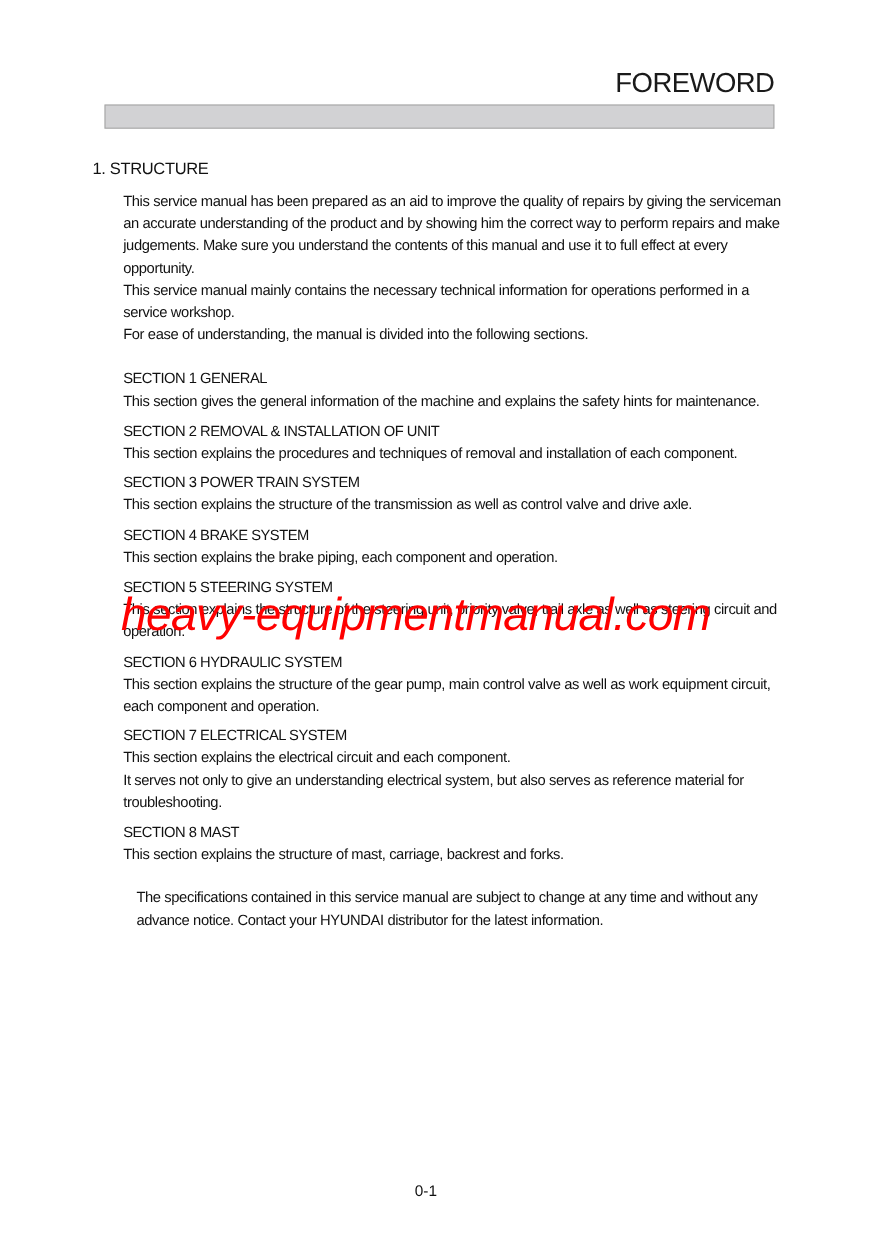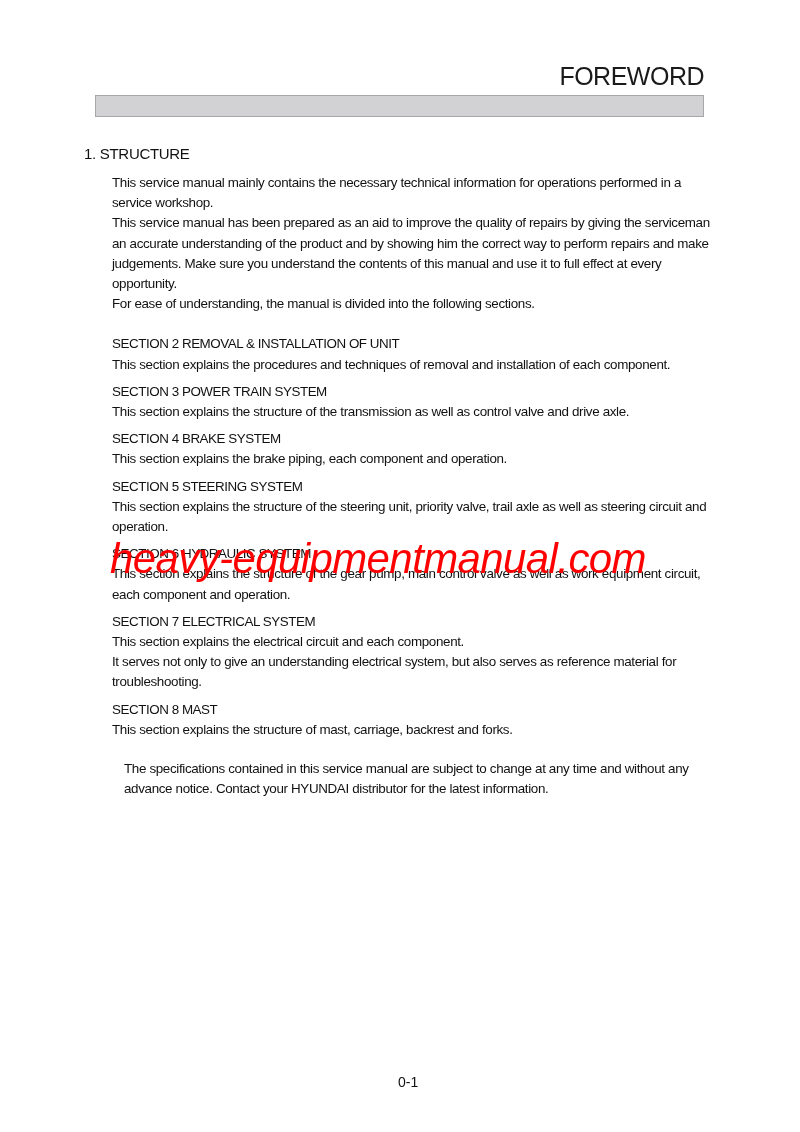--- a/index.html
+++ b/index.html
@@ -29,39 +29,43 @@
   .sec-title { margin: 0; line-height: 20.2px; letter-spacing: -0.45px; }
   .sec-desc { margin: 0; }
   .footer-note { margin-top: 19px; }
   .footer-note p { margin: 12px; }
   .watermark {
     position: absolute; left: 110px; top: 538px;
     font-size: 42px; color: #ff0000; letter-spacing: -0.6px;
     white-space: nowrap; line-height: 1; font-style: italic;
   }
   .page-number {
-    position: absolute; left: 398px; top: 1074px; font-size: 14px;
+    position: absolute; left: 377px; top: 1074px; font-size: 14px;
   }
 </style>
 </head>
 <body>
 
 <div class="page-header-title">FOREWORD</div>
 <div class="header-bar"></div>
 
 <div class="section-heading">1.  STRUCTURE</div>
 
 <div class="content">
   <div class="intro">
+    <p>This service manual has been prepared as an aid to improve the quality of repairs by giving the serviceman an accurate understanding of the product and by showing him the correct way to perform repairs and make judgements.  Make sure you understand the contents of this manual and use it to full effect at every opportunity.</p>
     <p>This service manual mainly contains the necessary technical information for operations performed in a service workshop.</p>
-    <p>This service manual has been prepared as an aid to improve the quality of repairs by giving the serviceman an accurate understanding of the product and by showing him the correct way to perform repairs and make judgements.  Make sure you understand the contents of this manual and use it to full effect at every opportunity.</p>
     <p>For ease of understanding, the manual is divided into the following sections.</p>
   </div>
 
   <div class="sections">
+    <div class="sec">
+      <p class="sec-title">SECTION 1  GENERAL</p>
+      <p class="sec-desc">This section gives the general information of the machine and explains the safety hints for maintenance.</p>
+    </div>
     <div class="sec">
       <p class="sec-title">SECTION 2  REMOVAL &amp; INSTALLATION OF UNIT</p>
       <p class="sec-desc">This section explains the procedures and techniques of removal and installation of each component.</p>
     </div>
     <div class="sec">
       <p class="sec-title">SECTION 3  POWER TRAIN SYSTEM</p>
       <p class="sec-desc">This section explains the structure of the transmission as well as control valve and drive axle.</p>
     </div>
     <div class="sec">
       <p class="sec-title">SECTION 4  BRAKE SYSTEM</p>

